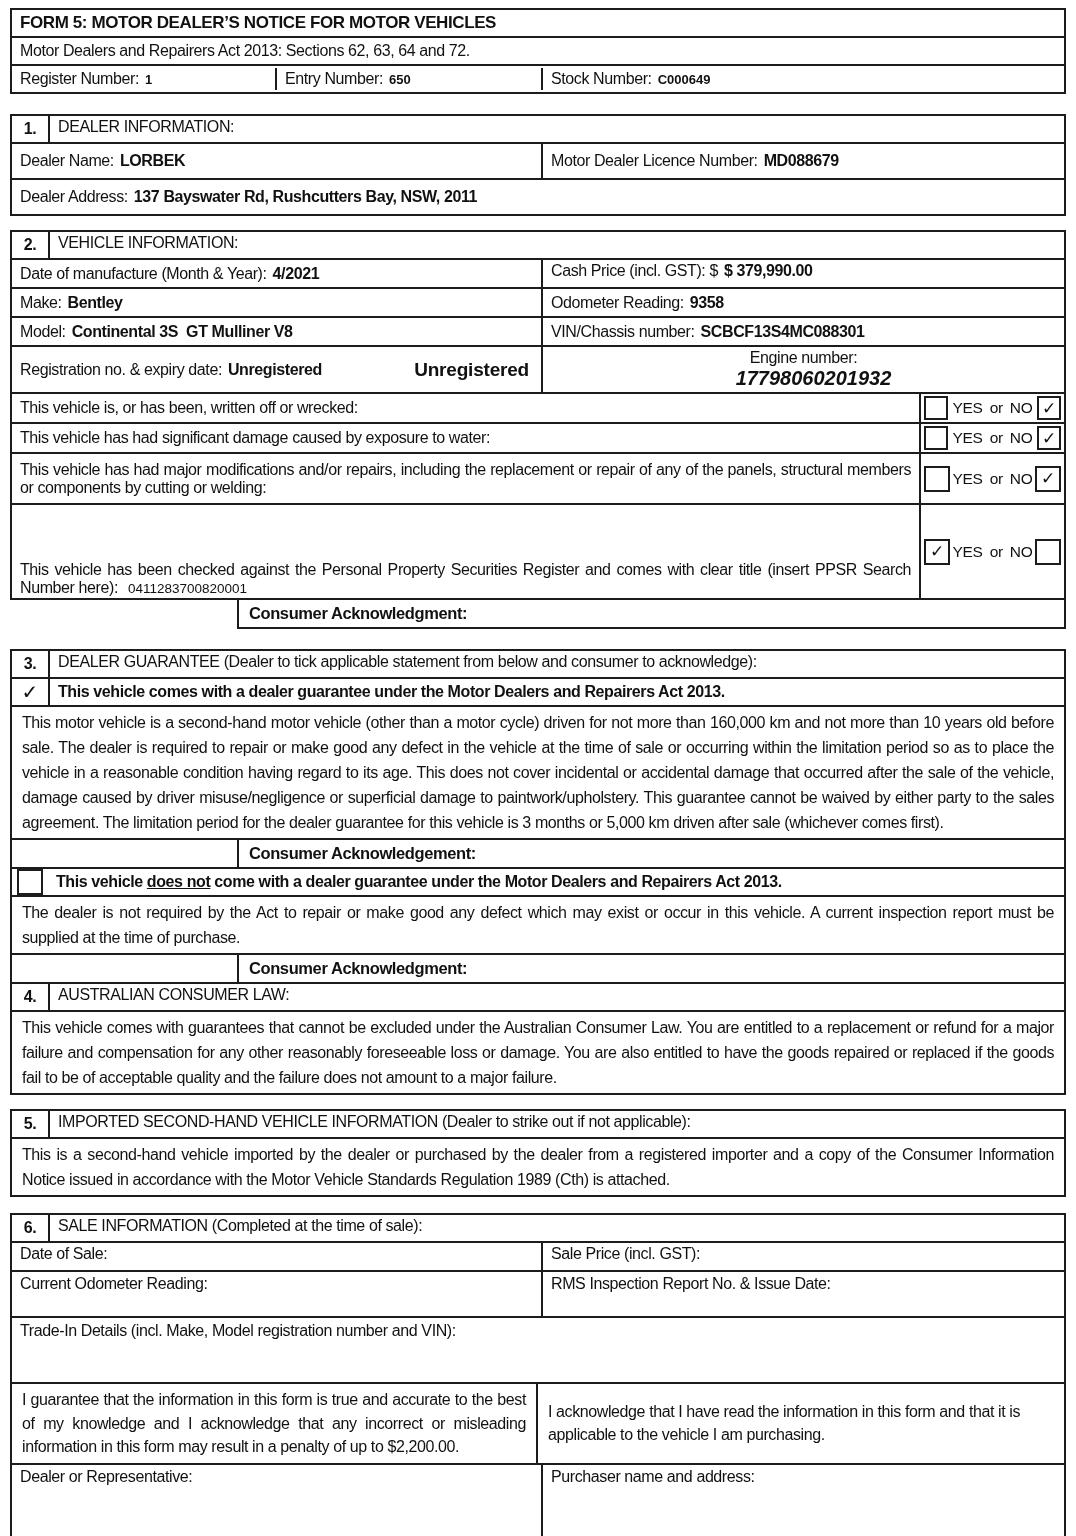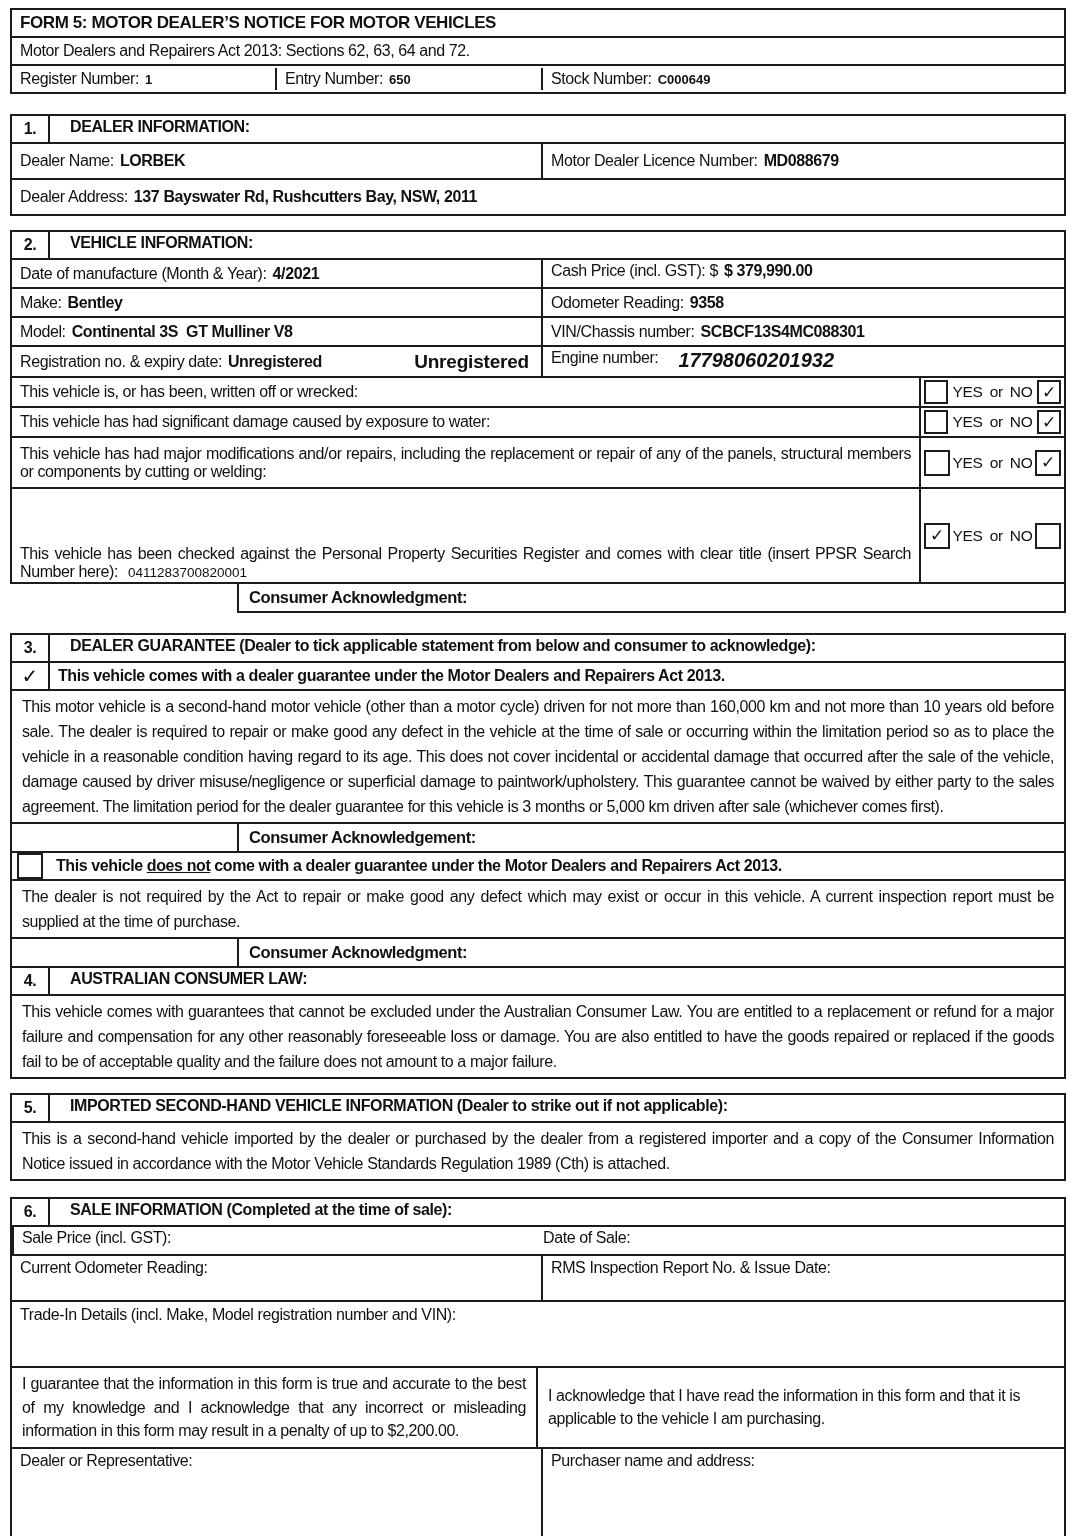--- a/index.html
+++ b/index.html
@@ -22,21 +22,21 @@
   .u{text-decoration:underline;}
   .t17{font-size:17px;}
   .w263{width:263px;flex:none;} .w266{width:266px;flex:none;}
   .w529{width:529px;flex:none;} .grow{flex:1;}
   .val{font-weight:700;margin-left:6px;white-space:pre-wrap;}
   .val-sm{font-weight:700;font-size:13px;letter-spacing:0;margin-left:6px;}
   .val-plain{font-weight:400;font-size:13.5px;letter-spacing:0;margin-left:6px;}
   .num-lg{font-weight:700;font-size:20px;letter-spacing:0;margin-left:20px;font-style:italic;}
   .stamp{font-weight:700;font-size:19px;letter-spacing:-0.2px;margin-left:auto;padding-right:4px;}
   .sec-num{width:36px;flex:none;border-right:2px solid #1c1c1c;text-align:center;font-weight:700;align-self:stretch;display:flex;align-items:center;justify-content:center;}
-  .sec-title{flex:1;padding:2px 20px;font-weight:700;}
+  .sec-title{flex:1;padding:2px 8px;font-weight:400;}
   .q-row{display:flex;align-items:stretch;}
   .q-text{flex:1;padding:1px 8px;display:flex;align-items:center;text-align:justify;}
   .q-ctrl{width:137px;flex:none;border-left:2px solid #1c1c1c;display:flex;align-items:center;justify-content:space-between;padding:2px 3px;box-sizing:content-box;}
   .cb{width:20px;height:20px;flex:none;border:2.5px solid #1c1c1c;display:flex;align-items:center;justify-content:center;font-weight:700;font-size:17px;letter-spacing:0;background:#fff;}
   .cb.lg{width:22px;height:22px;}
   .yon{display:flex;gap:7px;font-size:15.5px;letter-spacing:-0.3px;align-items:center;}
   .para{padding:3px 10px;line-height:25px;text-align:justify;}
   .st-row{display:flex;align-items:stretch;min-height:26px;}
   .tick-cell{width:36px;flex:none;border-right:2px solid #1c1c1c;display:flex;align-items:center;justify-content:center;font-weight:700;font-size:20px;letter-spacing:0;}
   .tickbox-cell{width:36px;flex:none;display:flex;align-items:center;justify-content:center;}
@@ -118,21 +118,21 @@
           <span>VIN/Chassis number:</span>
           <span class="val">SCBCF13S4MC088301</span>
         </div>
     </div>
     <div class="row bt" style="min-height:29px;">
       <div class="cell w529" style="display:flex;align-items:center;">
           <span>Registration no. &amp; expiry date:</span>
           <span class="val">Unregistered</span>
           <span class="stamp">Unregistered</span>
         </div>
-      <div class="cell grow bl" style="min-height:29px;display:flex;align-items:flex-start;">
+      <div class="cell grow bl" style="min-height:29px;display:flex;align-items:center;flex-direction:column;">
           <span>Engine number:</span>
           <span class="num-lg">17798060201932</span>
         </div>
     </div>
 
     <div class="q-row bt" style="min-height:24px;">
       <div class="q-text">This vehicle is, or has been, written off or wrecked:</div>
       <div class="q-ctrl">
         <span class="cb"></span>
         <span class="yon">
@@ -230,22 +230,22 @@
   </div>
 
   <div class="gap16"></div>
 
   <div class="box">
     <div class="st-row">
       <div class="sec-num">6.</div>
       <div class="sec-title">SALE INFORMATION (Completed at the time of sale):</div>
     </div>
     <div class="half-row bt" style="min-height:27px;">
+      <div class="hcell">Date of Sale:</div>
       <div class="hcell r">Sale Price (incl. GST):</div>
-      <div class="hcell">Date of Sale:</div>
     </div>
     <div class="half-row bt h46">
       <div class="hcell top2">Current Odometer Reading:</div>
       <div class="hcell r top2">RMS Inspection Report No. &amp; Issue Date:</div>
     </div>
     <div class="bt h68 cell" style="padding-top:4px;">Trade-In Details (incl. Make, Model registration number and VIN):</div>
     <div class="half-row bt">
       <div class="decl-left">I guarantee that the information in this form is true and accurate to the best of my knowledge and I acknowledge that any incorrect or misleading information in this form may result in a penalty of up to $2,200.00.</div>
       <div class="decl-right">I acknowledge that I have read the information in this form and that it is applicable to the vehicle I am purchasing.</div>
     </div>

